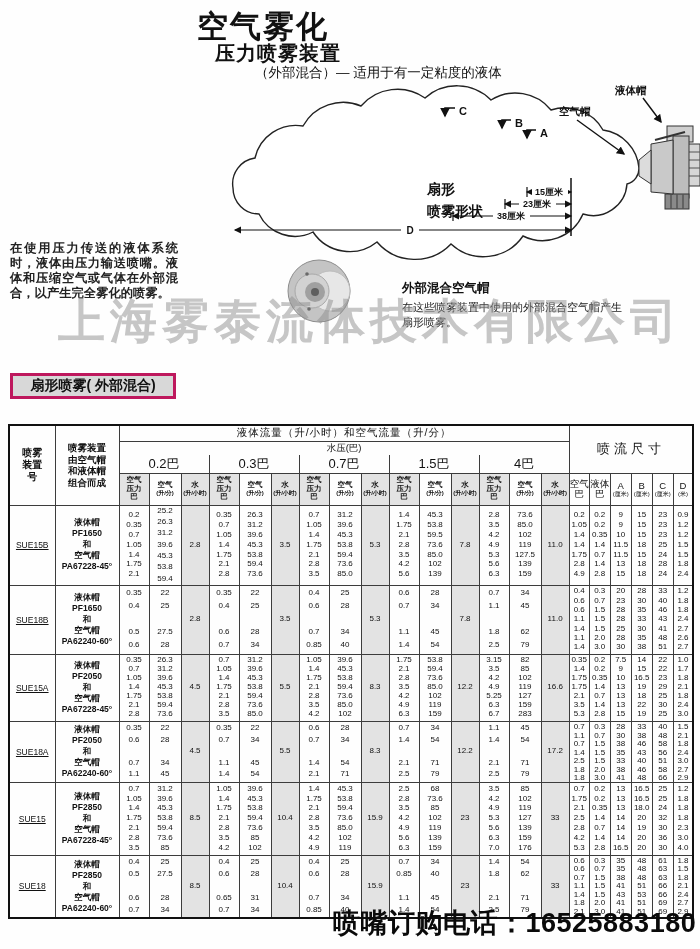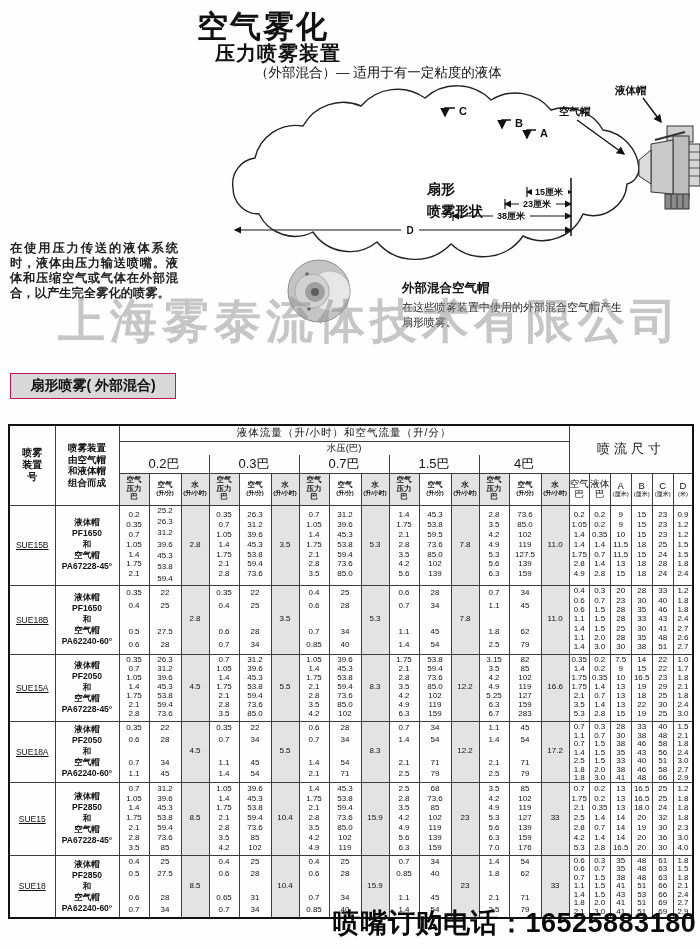--- a/index.html
+++ b/index.html
@@ -15,21 +15,21 @@
   .p1{top:122px;}
   .p2{top:241px;}
   .diagram{position:absolute;left:215px;top:82px;}
   .aircap-photo{position:absolute;left:285px;top:257px;}
   .aircap-block{position:absolute;left:402px;top:280px;width:228px;}
   .aircap-title{font-size:12.5px;font-weight:bold;margin-bottom:3px;}
   .aircap-desc{font-size:11px;line-height:14.5px;color:#222;}
   .watermark{position:absolute;left:58px;top:290px;font-size:47px;letter-spacing:5px;color:#8f8f8f;
         opacity:.5;white-space:nowrap;z-index:6;pointer-events:none;font-weight:bold;}
   .section-box{position:absolute;left:10px;top:373px;width:166px;height:26px;background:#d8d8d8;
-        border:1px solid #be185d;box-sizing:border-box;font-size:14px;font-weight:bold;
+        border:3px solid #be185d;box-sizing:border-box;font-size:14px;font-weight:bold;
         display:flex;align-items:center;justify-content:center;}
   
   #spec-table{position:absolute;left:8px;top:424px;width:684px;border-collapse:collapse;
         table-layout:fixed;border:2px solid #111;}
   #spec-table th,#spec-table td{border:1px solid #3c3c3c;padding:0;margin:0;overflow:hidden;
         text-align:center;vertical-align:middle;font-weight:normal;}
   .gray{background:#e3e3e3;}
   .c1h div{font-size:10px;font-weight:bold;line-height:12px;}
   .c2h div{font-size:9.5px;font-weight:bold;line-height:11.5px;}
   .flowh{font-size:10.5px;font-weight:bold;letter-spacing:1px;}

